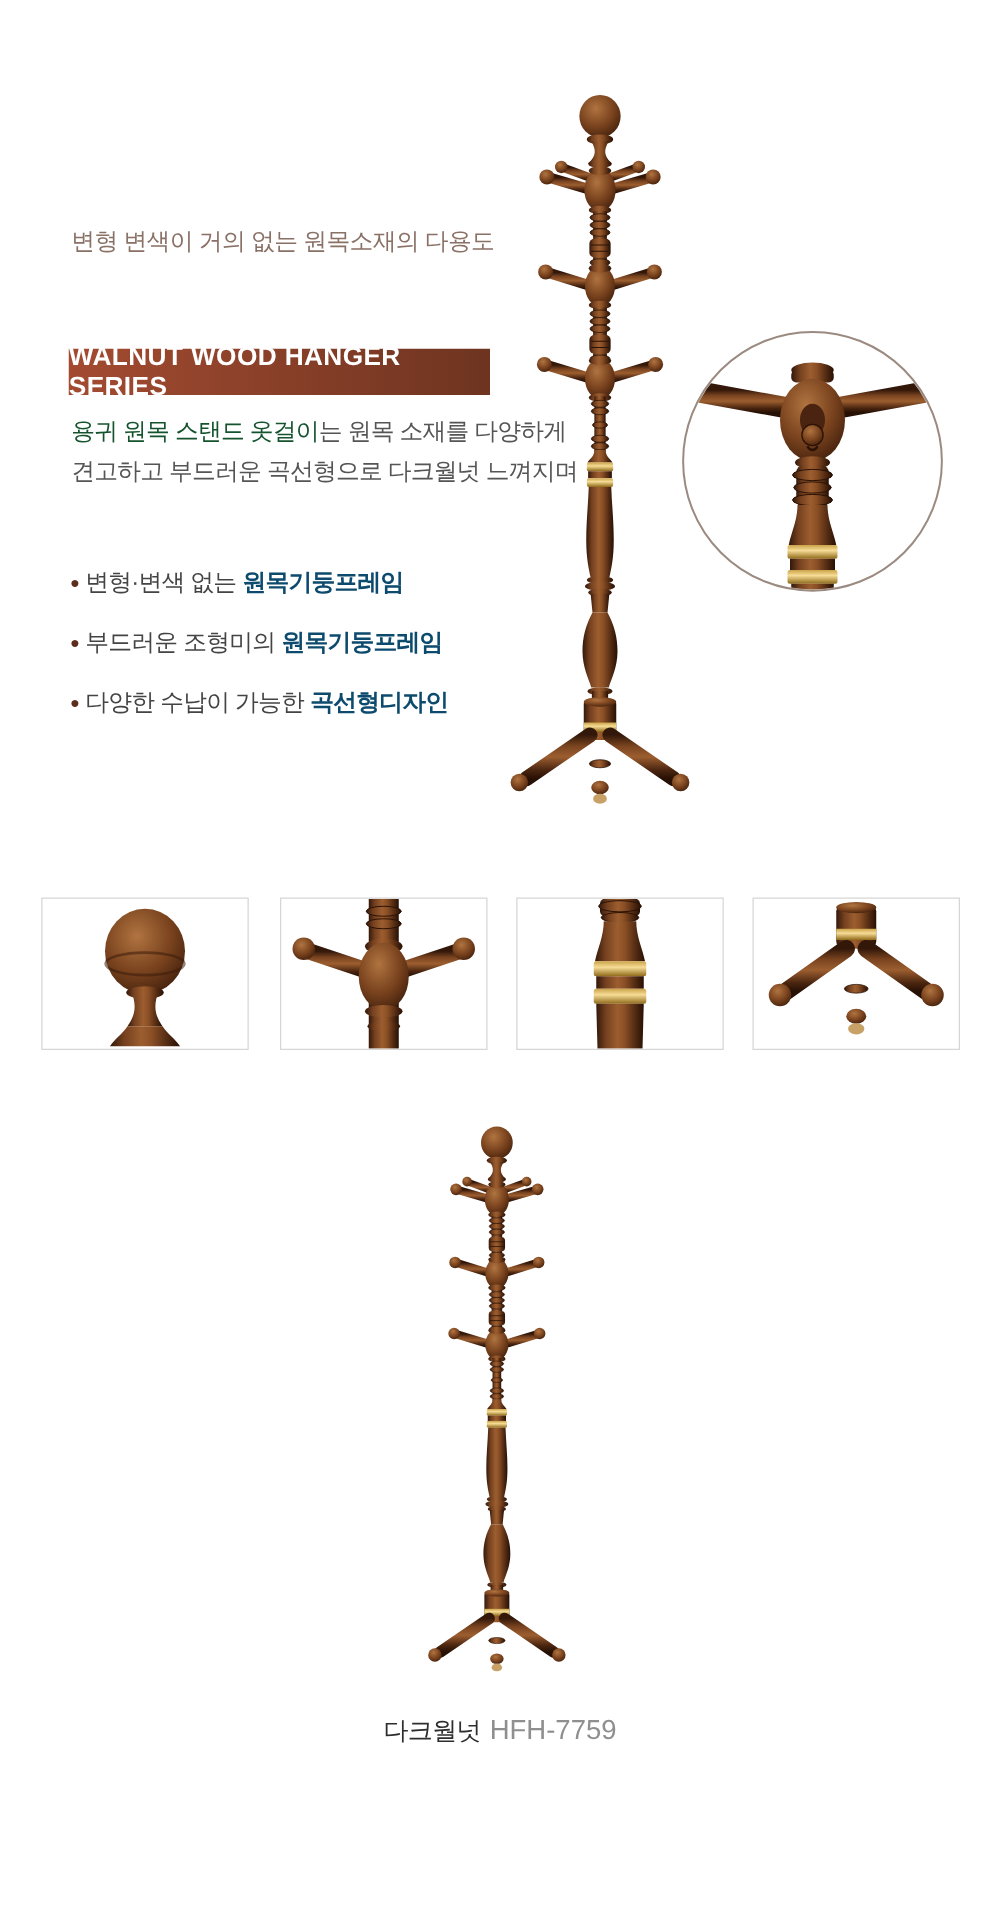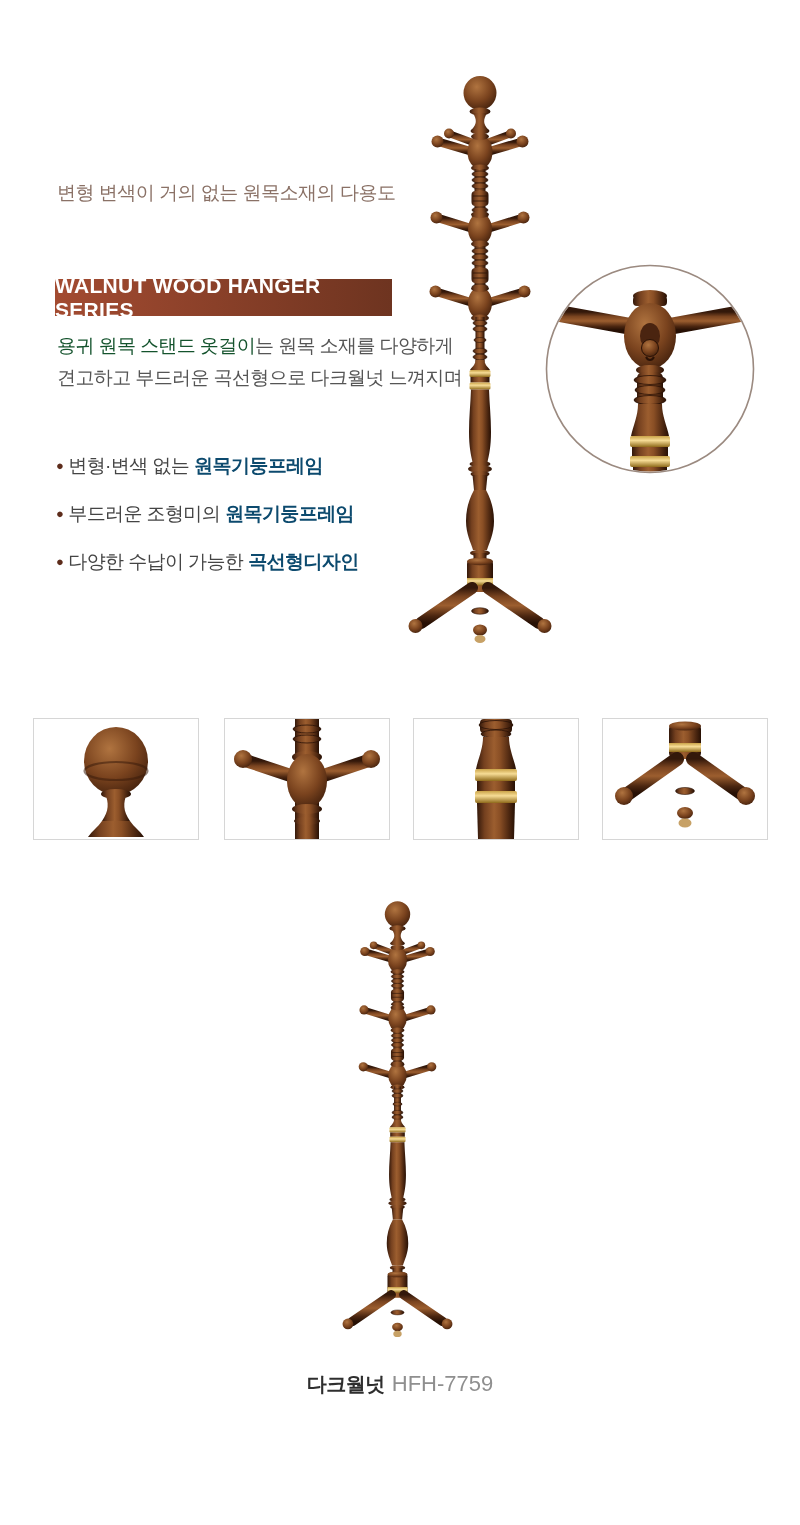--- a/index.html
+++ b/index.html
@@ -29,21 +29,21 @@
   .hero-rack{position:absolute;left:400px;top:72px;}
   .detail-circle{position:absolute;left:545px;top:264px;}
   .thumb{position:absolute;top:718px;width:166px;height:122px;background:#fff;
          border:1px solid #d6d6d6;box-sizing:border-box;display:flex;
          align-items:center;justify-content:center;overflow:hidden;}
   .t1{left:33px}.t2{left:224px}.t3{left:413px}.t4{left:602px}
   .bottom-rack{position:absolute;left:336px;top:898px;}
 
   
   .caption{position:absolute;left:0;top:1371px;width:800px;text-align:center;font-size:20px;}
-  .cap-name{color:#2e2e2e;font-weight:bold;letter-spacing:-0.5px;}
+  .cap-name{color:#2e2e2e;font-weight:normal;letter-spacing:-0.5px;}
   .cap-model{color:#8f8f8f;font-size:22px;margin-left:7px;}
 </style>
 </head>
 <body>
 
 <div class="canvas">
 
   <svg width="0" height="0" style="position:absolute" aria-hidden="true">
     <defs>
       <linearGradient id="wv" x1="0" y1="0" x2="1" y2="0">

